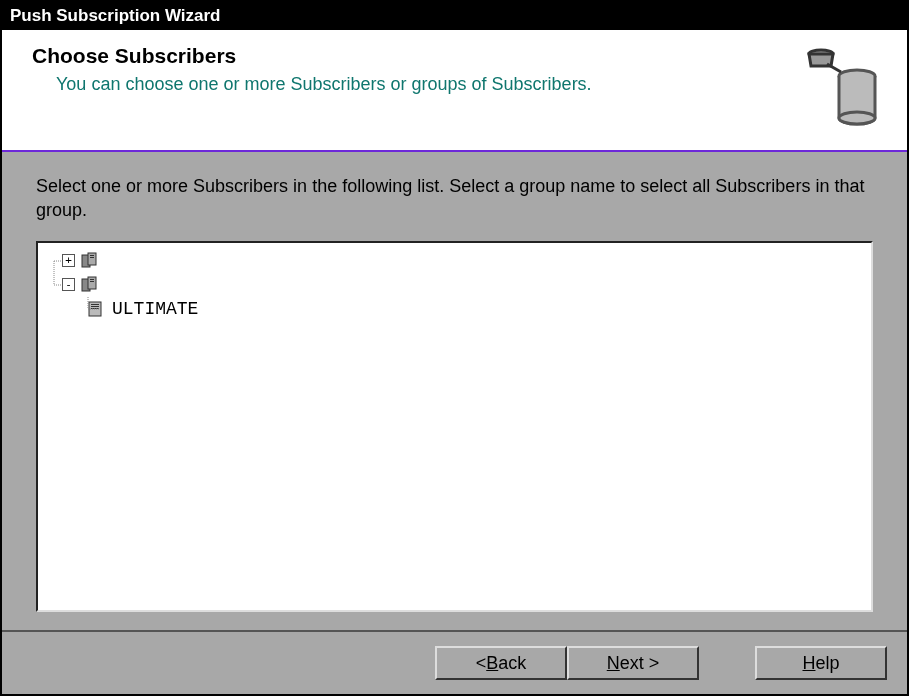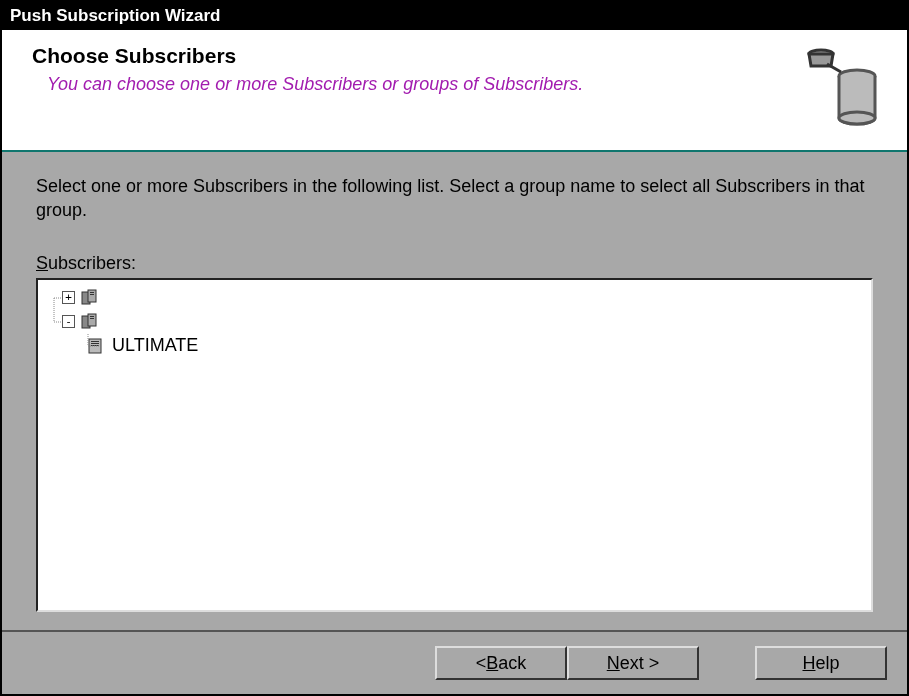--- a/index.html
+++ b/index.html
@@ -21,55 +21,54 @@
     height:28px;
     background:#000;
     color:#fff;
     display:flex; align-items:center;
     padding:0 8px;
     font-weight:bold;
     font-size:17px;
   }
   .header-panel {
     background:#fff;
-    border-bottom:2px solid #0f766e;
+    border-bottom:2px solid #6d28d9;
     padding:14px 22px 20px 30px;
     display:flex;
     align-items:flex-start;
     justify-content:space-between;
     min-height:120px;
   }
   .header-text { flex:1; }
   .header-title {
     font-size:21px;
     font-weight:bold;
     color:#000;
     margin-bottom:6px;
   }
   .header-sub {
     font-size:18px;
-    color:#a21caf;
-    margin-left:15px;
-    font-style:italic;
+    color:#0f766e;
+    margin-left:24px;
   }
   .header-iconbox {
     width:90px; height:86px;
     display:flex; align-items:center; justify-content:center;
   }
   .body-panel {
     flex:1;
     padding:22px 34px 18px 34px;
     background:#a8a8a8;
     display:flex; flex-direction:column;
   }
   .instruction {
     font-size:18px;
     color:#000;
     line-height:1.35;
-    margin-bottom:30px;
+    margin-bottom:18px;
   }
   .list-label {
     font-size:18px;
     color:#000;
     margin-bottom:4px;
   }
   .list-label .u { text-decoration:underline; }
   .tree-area {
     flex:1;
     background:#fff;
@@ -107,21 +106,21 @@
   }
   .node-icon {
     width:20px; height:18px;
     display:inline-flex;
     align-items:center; justify-content:center;
     margin:0 4px 0 2px;
   }
   .node-label {
     padding:0 2px;
   }
-  .indent1 { margin-left:22px; }
+  .indent1 { margin-left:22px;font-family:Liberation Mono, monospace; }
   .footer {
     border-top:2px solid #555;
     background:#a8a8a8;
     padding:14px 20px 14px 0;
     display:flex;
     justify-content:flex-end;
     gap:0;
   }
   .btn {
     min-width:132px;
@@ -167,23 +166,20 @@
           <path d="M12 8 L14 20 L34 20 L36 8 Z" fill="#999"></path>
           <line x1="30" y1="18" x2="44" y2="26"></line>
         </g>
       </svg>
     </div>
   </div>
 
   <div class="body-panel">
     <div class="instruction">Select one or more Subscribers in the following list. Select a group name to select all Subscribers in that group.</div>
 
-    <div class="list-label">
-      <span class="u">S</span><span>ubscribers:</span>
-    </div>
 
     <div class="tree-area">
 
       <div class="tree-node">
         <span class="connector">
           <svg width="16" height="24">
               <line x1="8" y1="12" x2="16" y2="12" stroke="#888" stroke-dasharray="1 1"></line>
               <line x1="8" y1="12" x2="8" y2="24" stroke="#888" stroke-dasharray="1 1"></line>
             </svg>
         </span>

